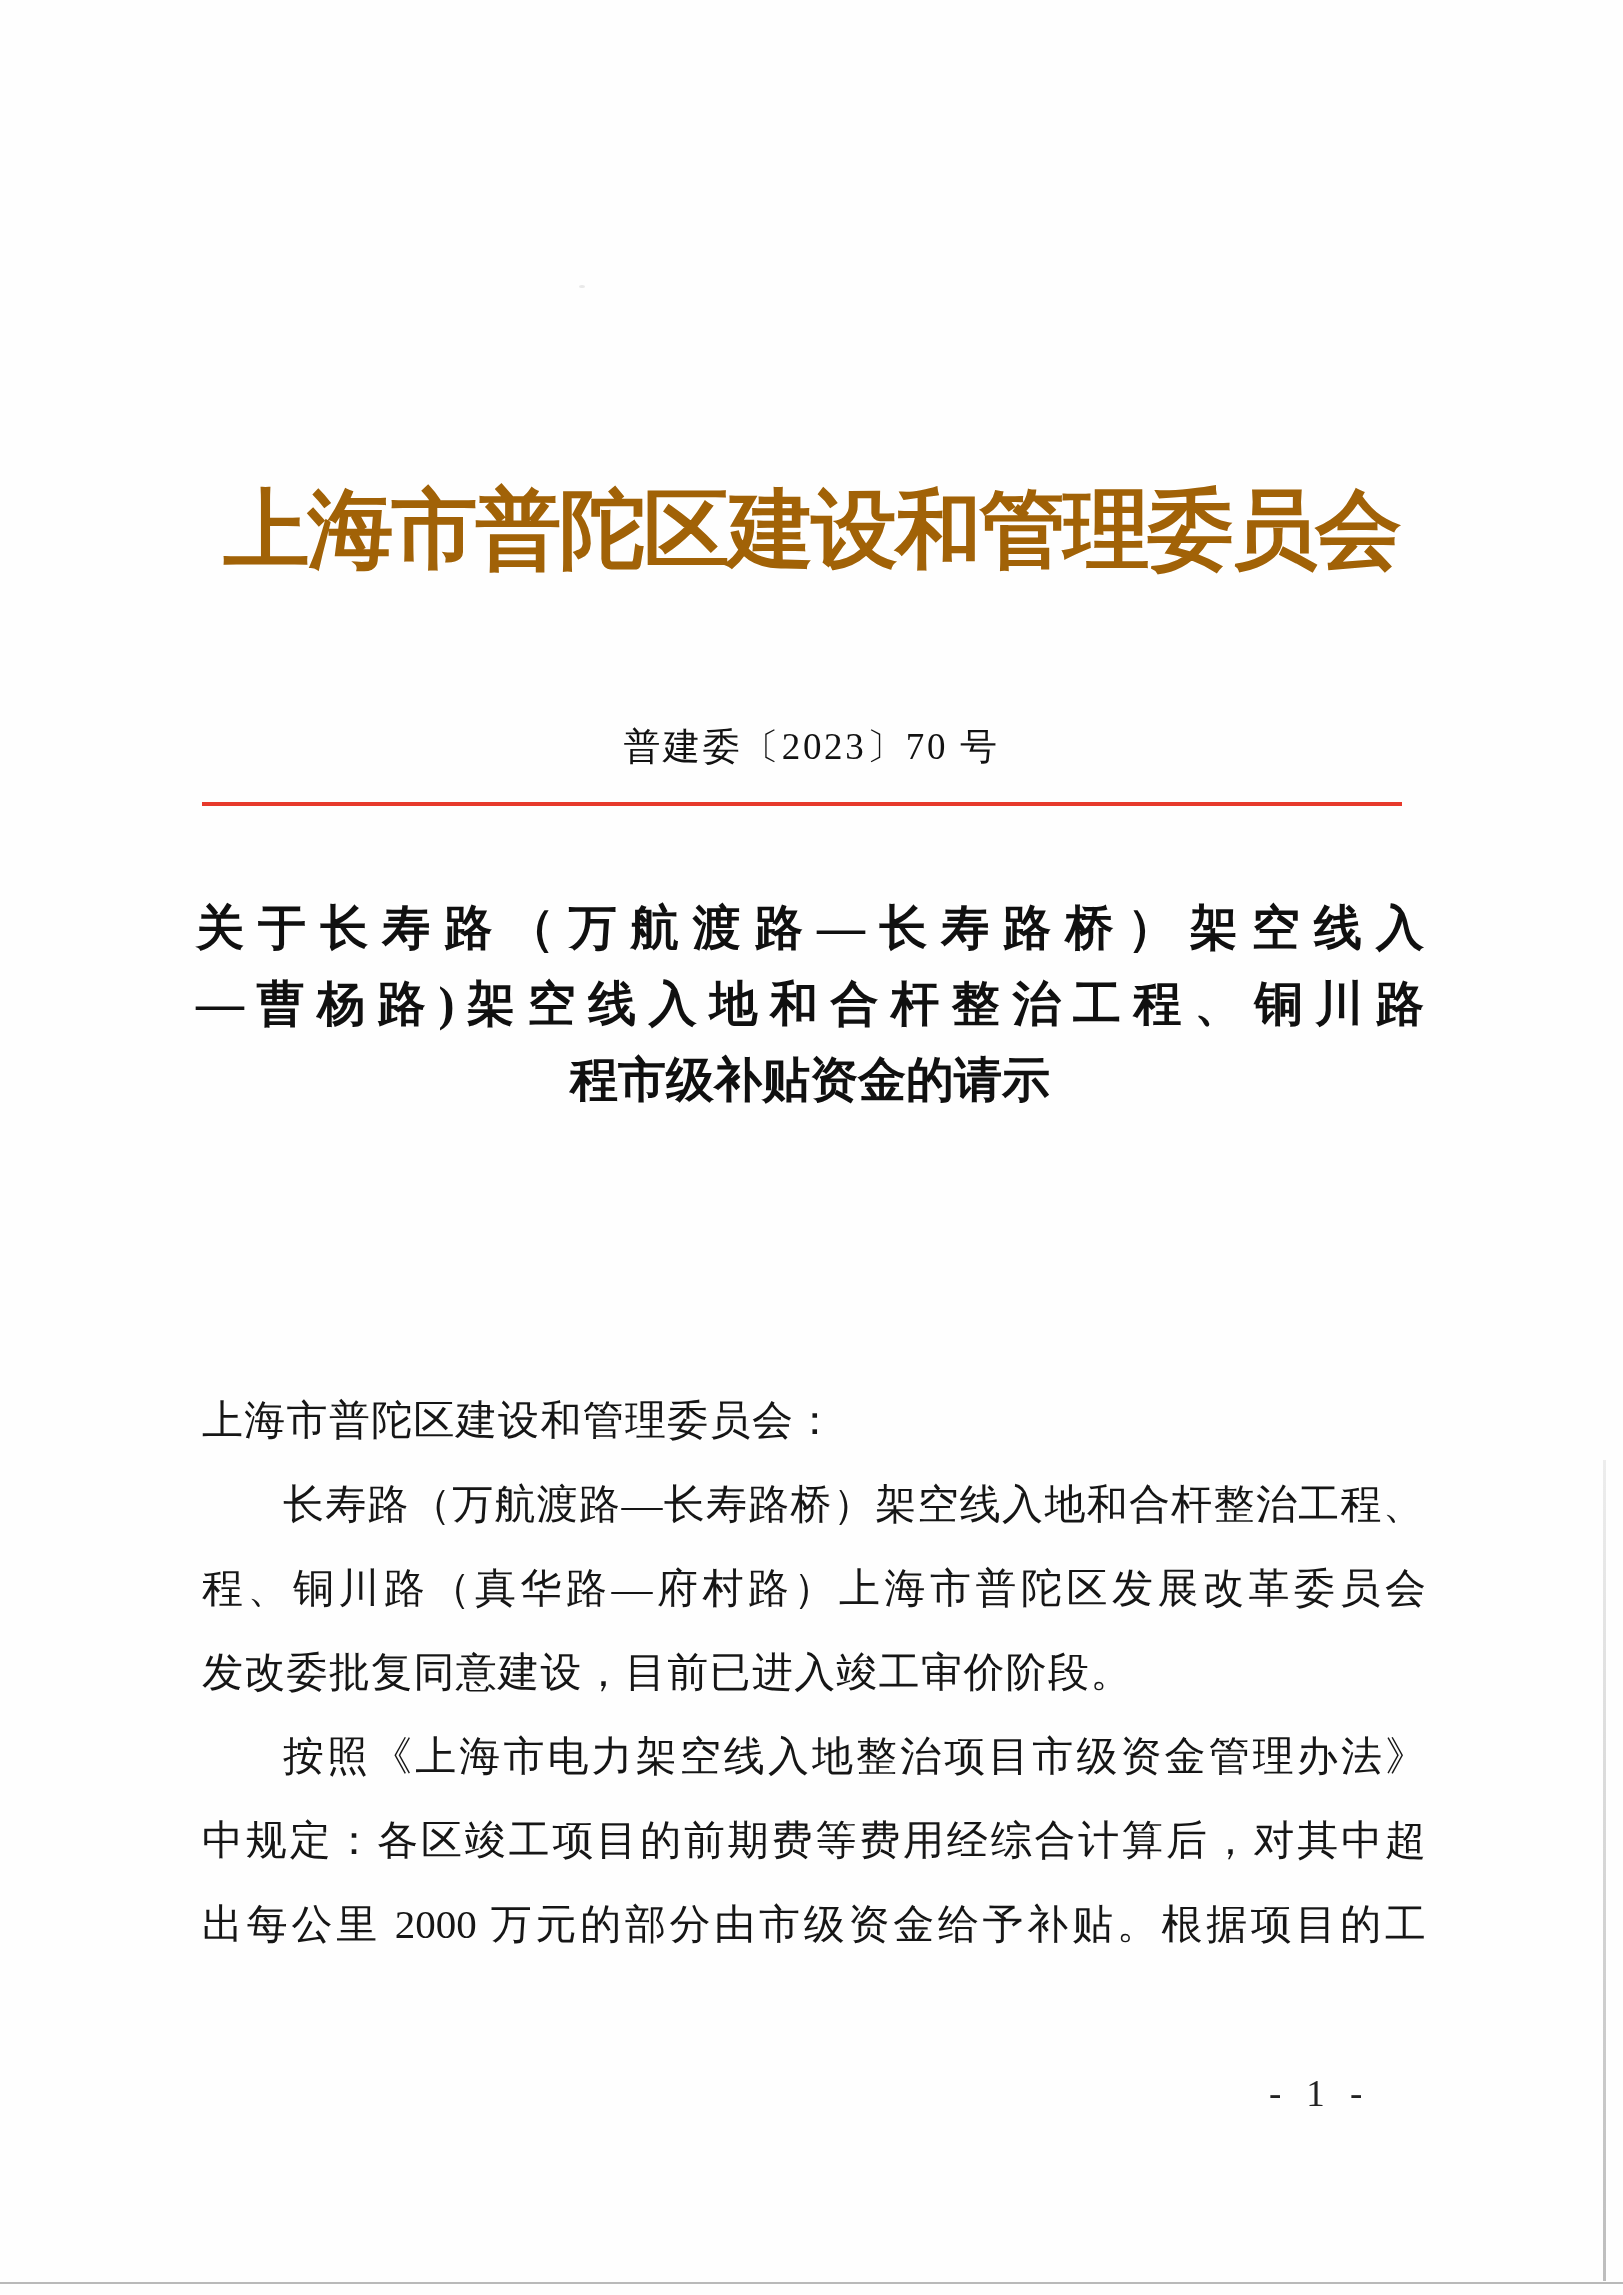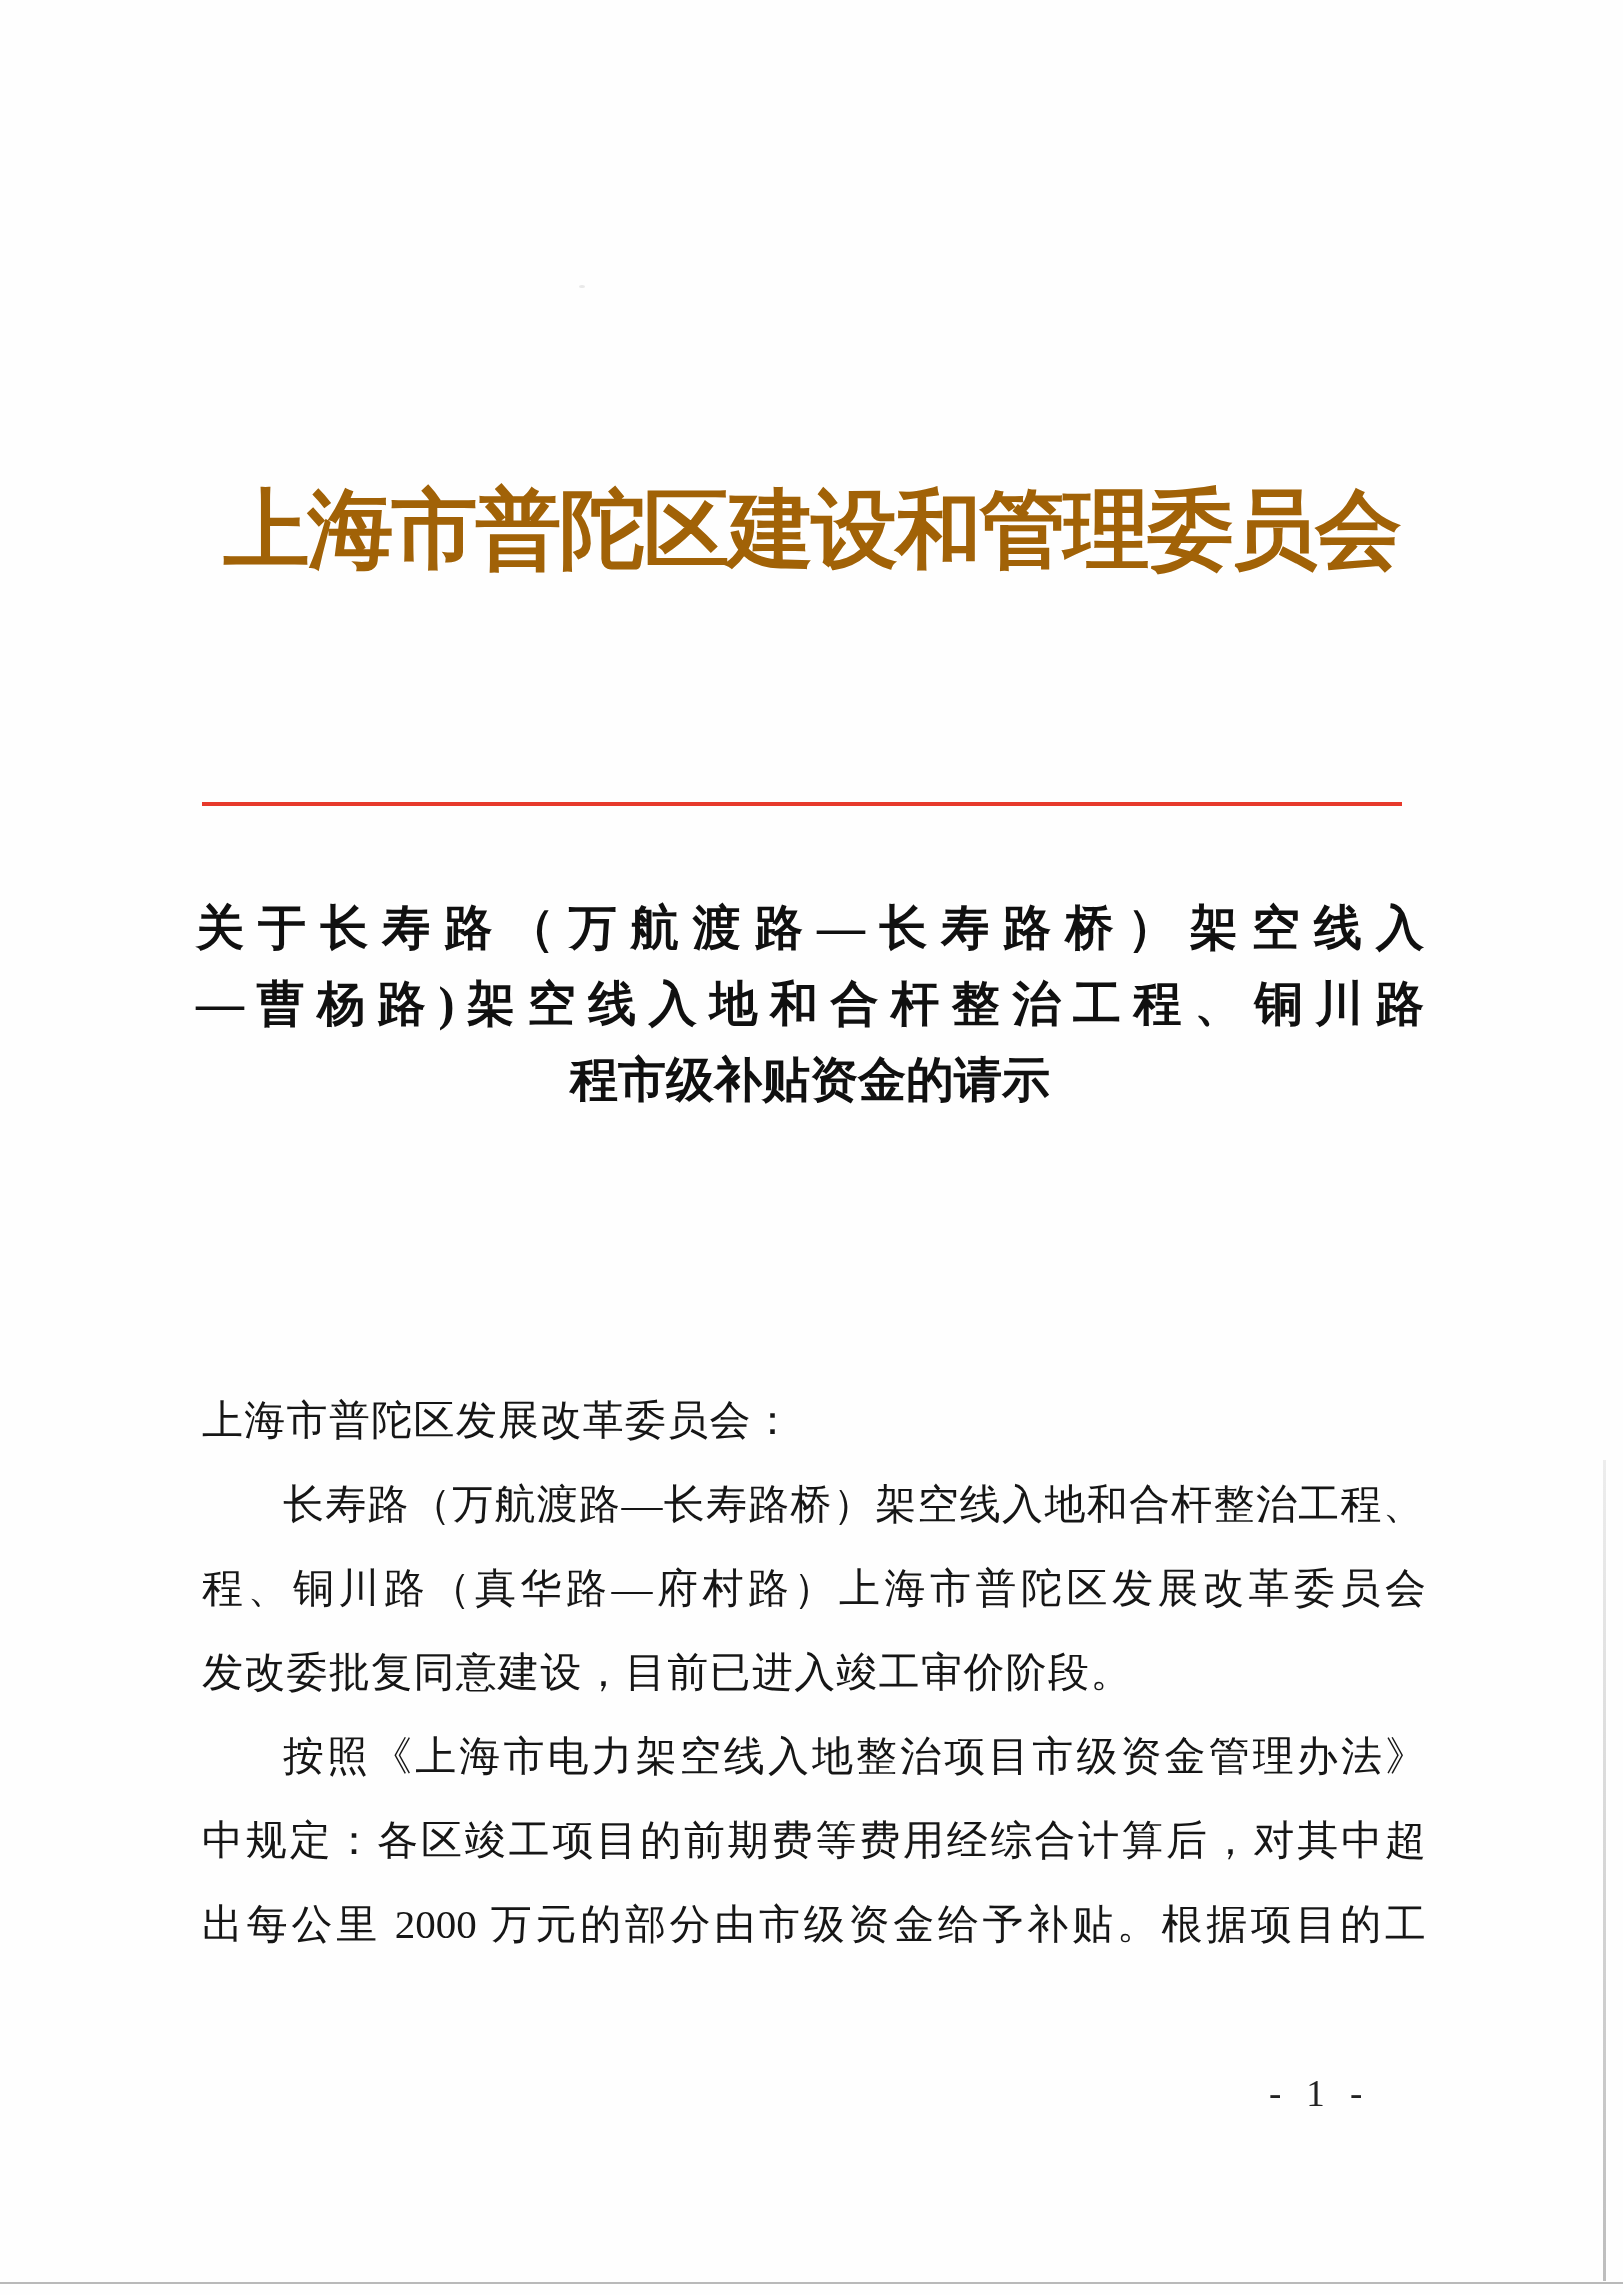--- a/index.html
+++ b/index.html
@@ -121,31 +121,32 @@
 </style>
 </head>
 <body>
 
 <div class="page">
 
   <div class="paper-speck"></div>
 
   <div class="masthead-title">上海市普陀区建设和管理委员会</div>
 
+  <div class="doc-number">普建委〔2023〕70 号</div>
 
   <div class="red-rule"></div>
 
   <div class="title-block">
     <div class="title-line">关于长寿路（万航渡路—长寿路桥）架空线入</div>
     <div class="title-line">—曹杨路)架空线入地和合杆整治工程、铜川路</div>
     <div class="title-line center">程市级补贴资金的请示</div>
   </div>
 
   <div class="body-block">
-    <div class="body-line n">上海市普陀区发展改革委员会：</div>
+    <div class="body-line n">上海市普陀区建设和管理委员会：</div>
     <div class="body-line n ind">长寿路（万航渡路—长寿路桥）架空线入地和合杆整治工程、</div>
     <div class="body-line j">程、铜川路（真华路—府村路）上海市普陀区发展改革委员会</div>
     <div class="body-line n">发改委批复同意建设，目前已进入竣工审价阶段。</div>
     <div class="body-line j ind">按照《上海市电力架空线入地整治项目市级资金管理办法》</div>
     <div class="body-line j">中规定：各区竣工项目的前期费等费用经综合计算后，对其中超</div>
     <div class="body-line j">出每公里 2000 万元的部分由市级资金给予补贴。根据项目的工</div>
   </div>
 
   <div class="page-number">- 1 -</div>
 

